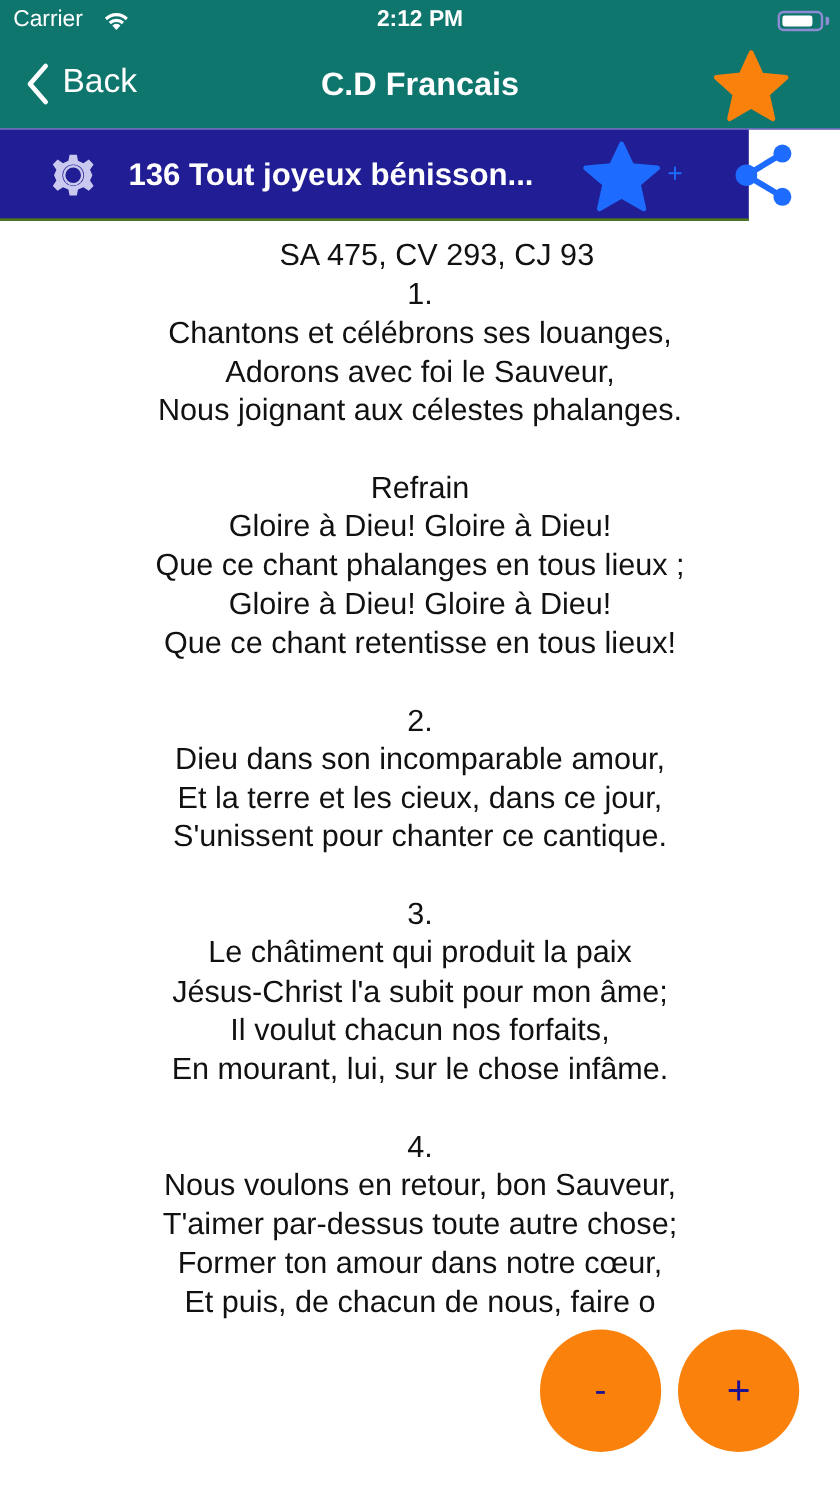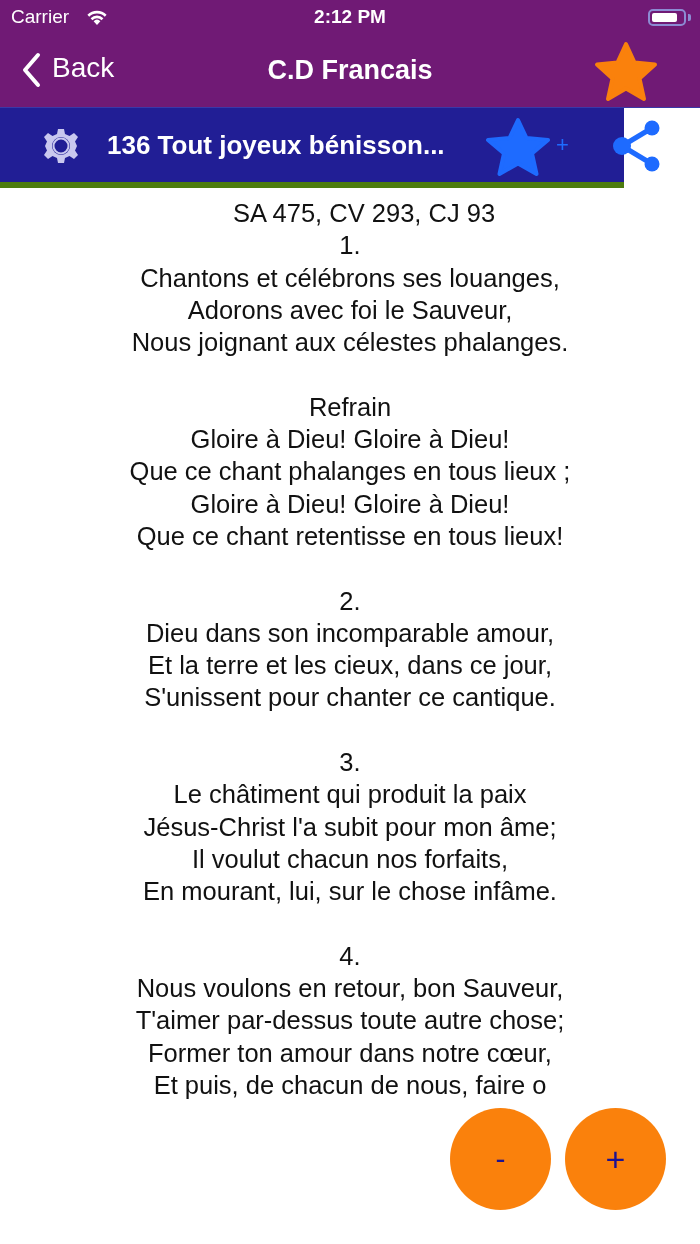--- a/index.html
+++ b/index.html
@@ -3,21 +3,21 @@
 <meta charset="utf-8">
 <style>
   html, body { margin: 0; padding: 0; }
   body {
     width: 700px; height: 1244px; overflow: hidden; position: relative;
     background: #ffffff;
     font-family: "Liberation Sans", "DejaVu Sans", sans-serif;
   }
   .topbar {
     position: absolute; left: 0; top: 0; width: 700px; height: 107px;
-    background: #701a75;
+    background: #0f766e;
   }
   .status {
     position: absolute; left: 0; top: 0; width: 700px; height: 36px; color: #fff;
   }
   .status .carrier { position: absolute; left: 11px; top: 6px; font-size: 19px; }
   .status .wifi { position: absolute; left: 85px; top: 8px; width: 24px; height: 18px; }
   .status .time { position: absolute; left: 0; width: 700px; top: 6px; text-align: center; font-size: 19px; font-weight: bold; }
   .status .battery {
     position: absolute; left: 648px; top: 9px; width: 38px; height: 17px;
     border: 2px solid #8c8bd3; border-radius: 5px; box-sizing: border-box;
@@ -29,21 +29,21 @@
   .nav .back { position: absolute; left: 20px; top: 16px; height: 40px; display: flex; align-items: flex-start; cursor: pointer; }
   .nav .back svg { width: 22px; height: 36px; }
   .nav .back .label { font-size: 28px; margin-left: 10px; }
   .nav .title { position: absolute; left: 0; width: 700px; top: 19px; text-align: center; font-size: 27px; font-weight: bold; pointer-events: none; }
   .nav .fav { position: absolute; left: 592px; top: 4px; width: 68px; height: 64px; cursor: pointer; }
 
   .sep { position: absolute; left: 0; top: 107px; width: 700px; height: 1px; background: #3a38a8; }
 
   .subbar {
     position: absolute; left: 0; top: 108px; width: 624px; height: 74px;
-    background: #211e95; border-bottom: 6px solid #4d7c0f; box-sizing: content-box;
+    background: #211e95; border-bottom: 2px solid #4d7c0f; box-sizing: content-box;
   }
   .subbar .gear { position: absolute; left: 41px; top: 18px; width: 40px; height: 40px; cursor: pointer; }
   .subbar .song-title { position: absolute; left: 107px; top: 22px; font-size: 26px; font-weight: bold; color: #fff; white-space: nowrap; }
   .subbar .add-fav { position: absolute; left: 482px; top: 8px; width: 72px; height: 62px; cursor: pointer; }
   .subbar .plus { position: absolute; left: 556px; top: 24px; font-size: 22px; color: #1e6bff; }
   .subbar .share { position: absolute; left: 608px; top: 10px; width: 56px; height: 56px; cursor: pointer; }
 
   .lyrics {
     position: absolute; left: 0; top: 197px; width: 700px;
     text-align: center; color: #111; font-size: 25.5px; line-height: 32.3px;

